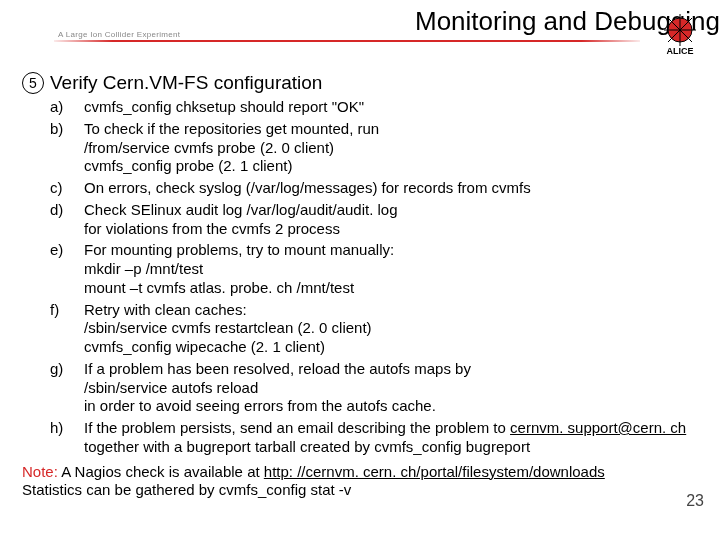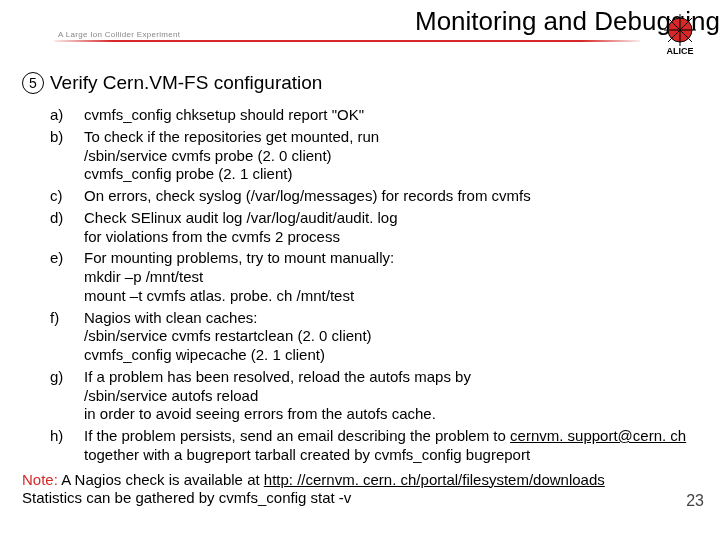--- a/index.html
+++ b/index.html
@@ -50,21 +50,21 @@
     background: linear-gradient(to right, rgba(214,40,40,0.1), #d62828 10%, #d62828 90%, rgba(214,40,40,0.1));
   }
   .logo {
     position: absolute;
     right: 18px;
     top: 12px;
     width: 44px;
     height: 44px;
   }
   .section-heading {
-    margin: 8px 0 12px 22px;
+    margin: 8px 0 4px 22px;
     font-size: 19px;
     font-weight: 400;
   }
   .num-circle {
     display: inline-block;
     width: 20px;
     height: 20px;
     border: 1px solid #000;
     border-radius: 50%;
     text-align: center;
@@ -149,21 +149,21 @@
       <div class="lbl">a)</div>
       <div class="body">
         <span class="mono">cvmfs_config chksetup</span><span> should report "OK"</span>
       </div>
     </div>
 
     <div class="item">
       <div class="lbl">b)</div>
       <div class="body">
         <span>To check if the repositories get mounted, run</span><br>
-        <span class="mono">/sbin/service cvmfs probe</span><span> (2. 0 client)</span><br>
+        <span class="mono">/from/service cvmfs probe</span><span> (2. 0 client)</span><br>
         <span class="mono">cvmfs_config probe</span><span> (2. 1 client)</span>
       </div>
     </div>
 
     <div class="item">
       <div class="lbl">c)</div>
       <div class="body"><span>On errors, check syslog (/var/log/messages) for records from cvmfs</span></div>
     </div>
 
     <div class="item">
@@ -179,21 +179,21 @@
       <div class="body">
         <span>For mounting problems, try to mount manually:</span><br>
         <span class="mono">mkdir –p /mnt/test</span><br>
         <span class="mono">mount –t cvmfs atlas. probe. ch /mnt/test</span>
       </div>
     </div>
 
     <div class="item">
       <div class="lbl">f)</div>
       <div class="body">
-        <span>Nagios with clean caches:</span><br>
+        <span>Retry with clean caches:</span><br>
         <span class="mono">/sbin/service cvmfs restartclean (2. 0 client)</span><br>
         <span class="mono">cvmfs_config wipecache (2. 1 client)</span>
       </div>
     </div>
 
     <div class="item">
       <div class="lbl">g)</div>
       <div class="body">
         <span>If a problem has been resolved, reload the autofs maps by</span><br>
         <span class="mono">/sbin/service autofs reload</span><br>

